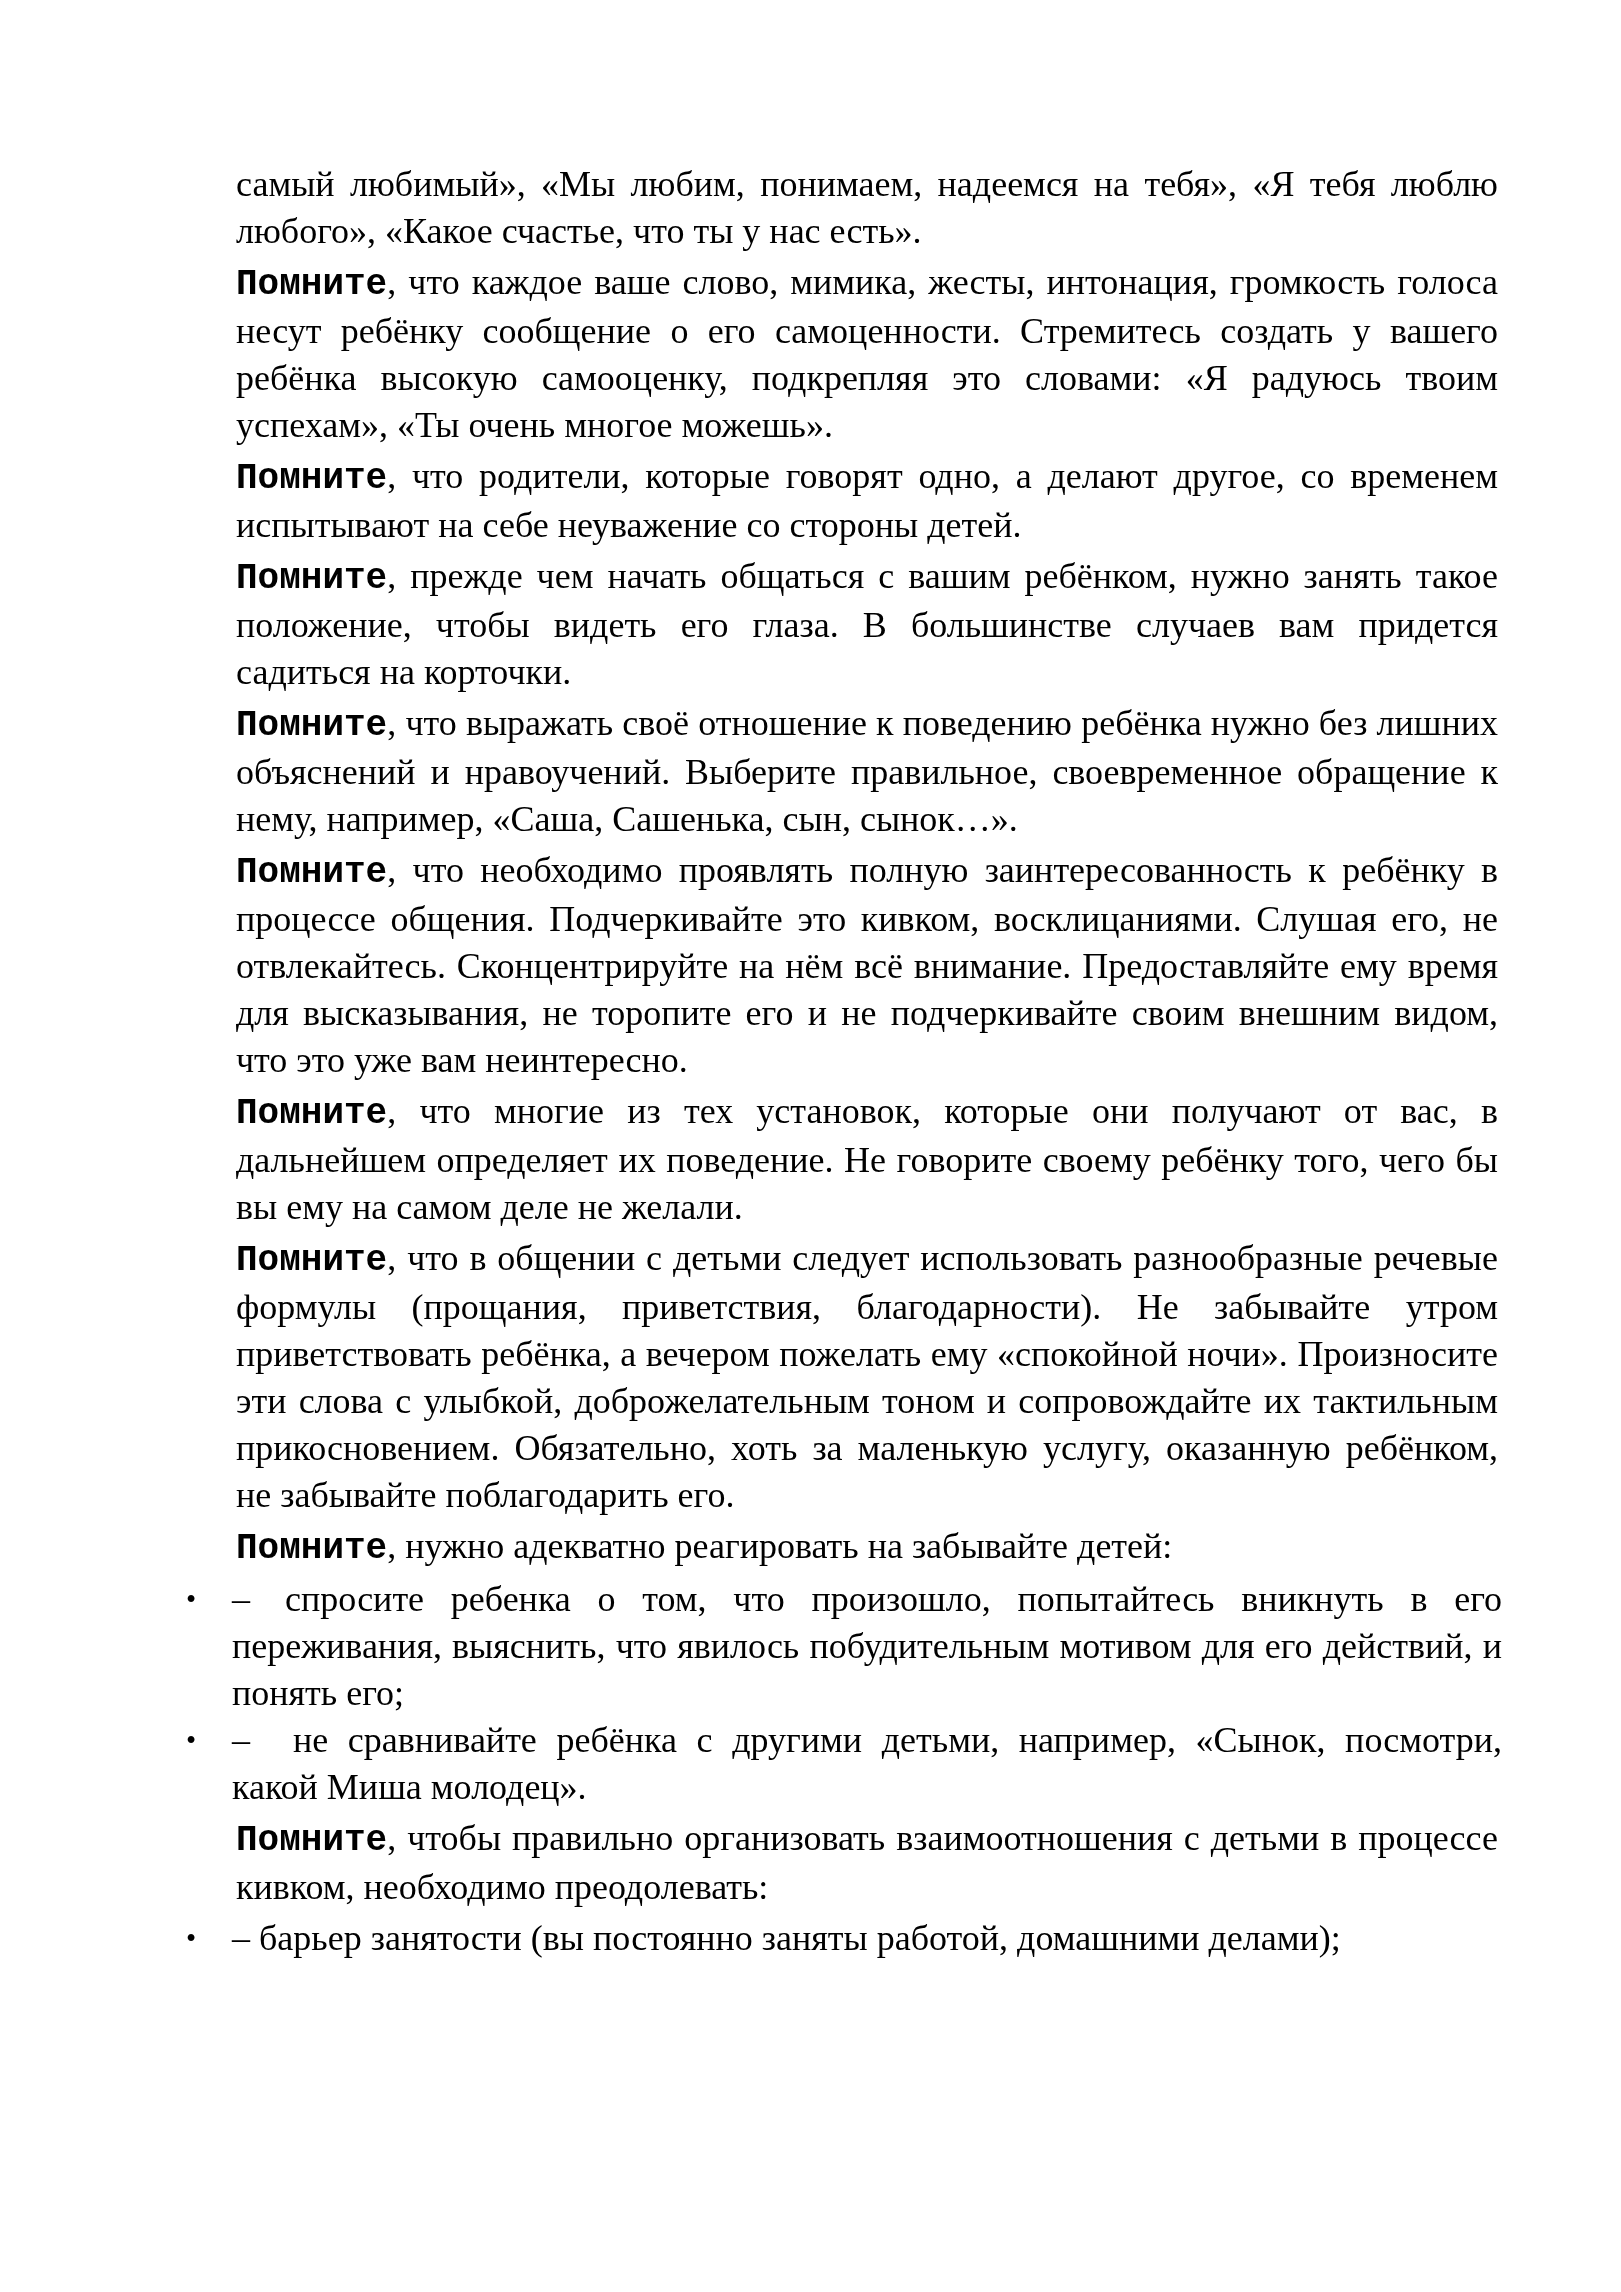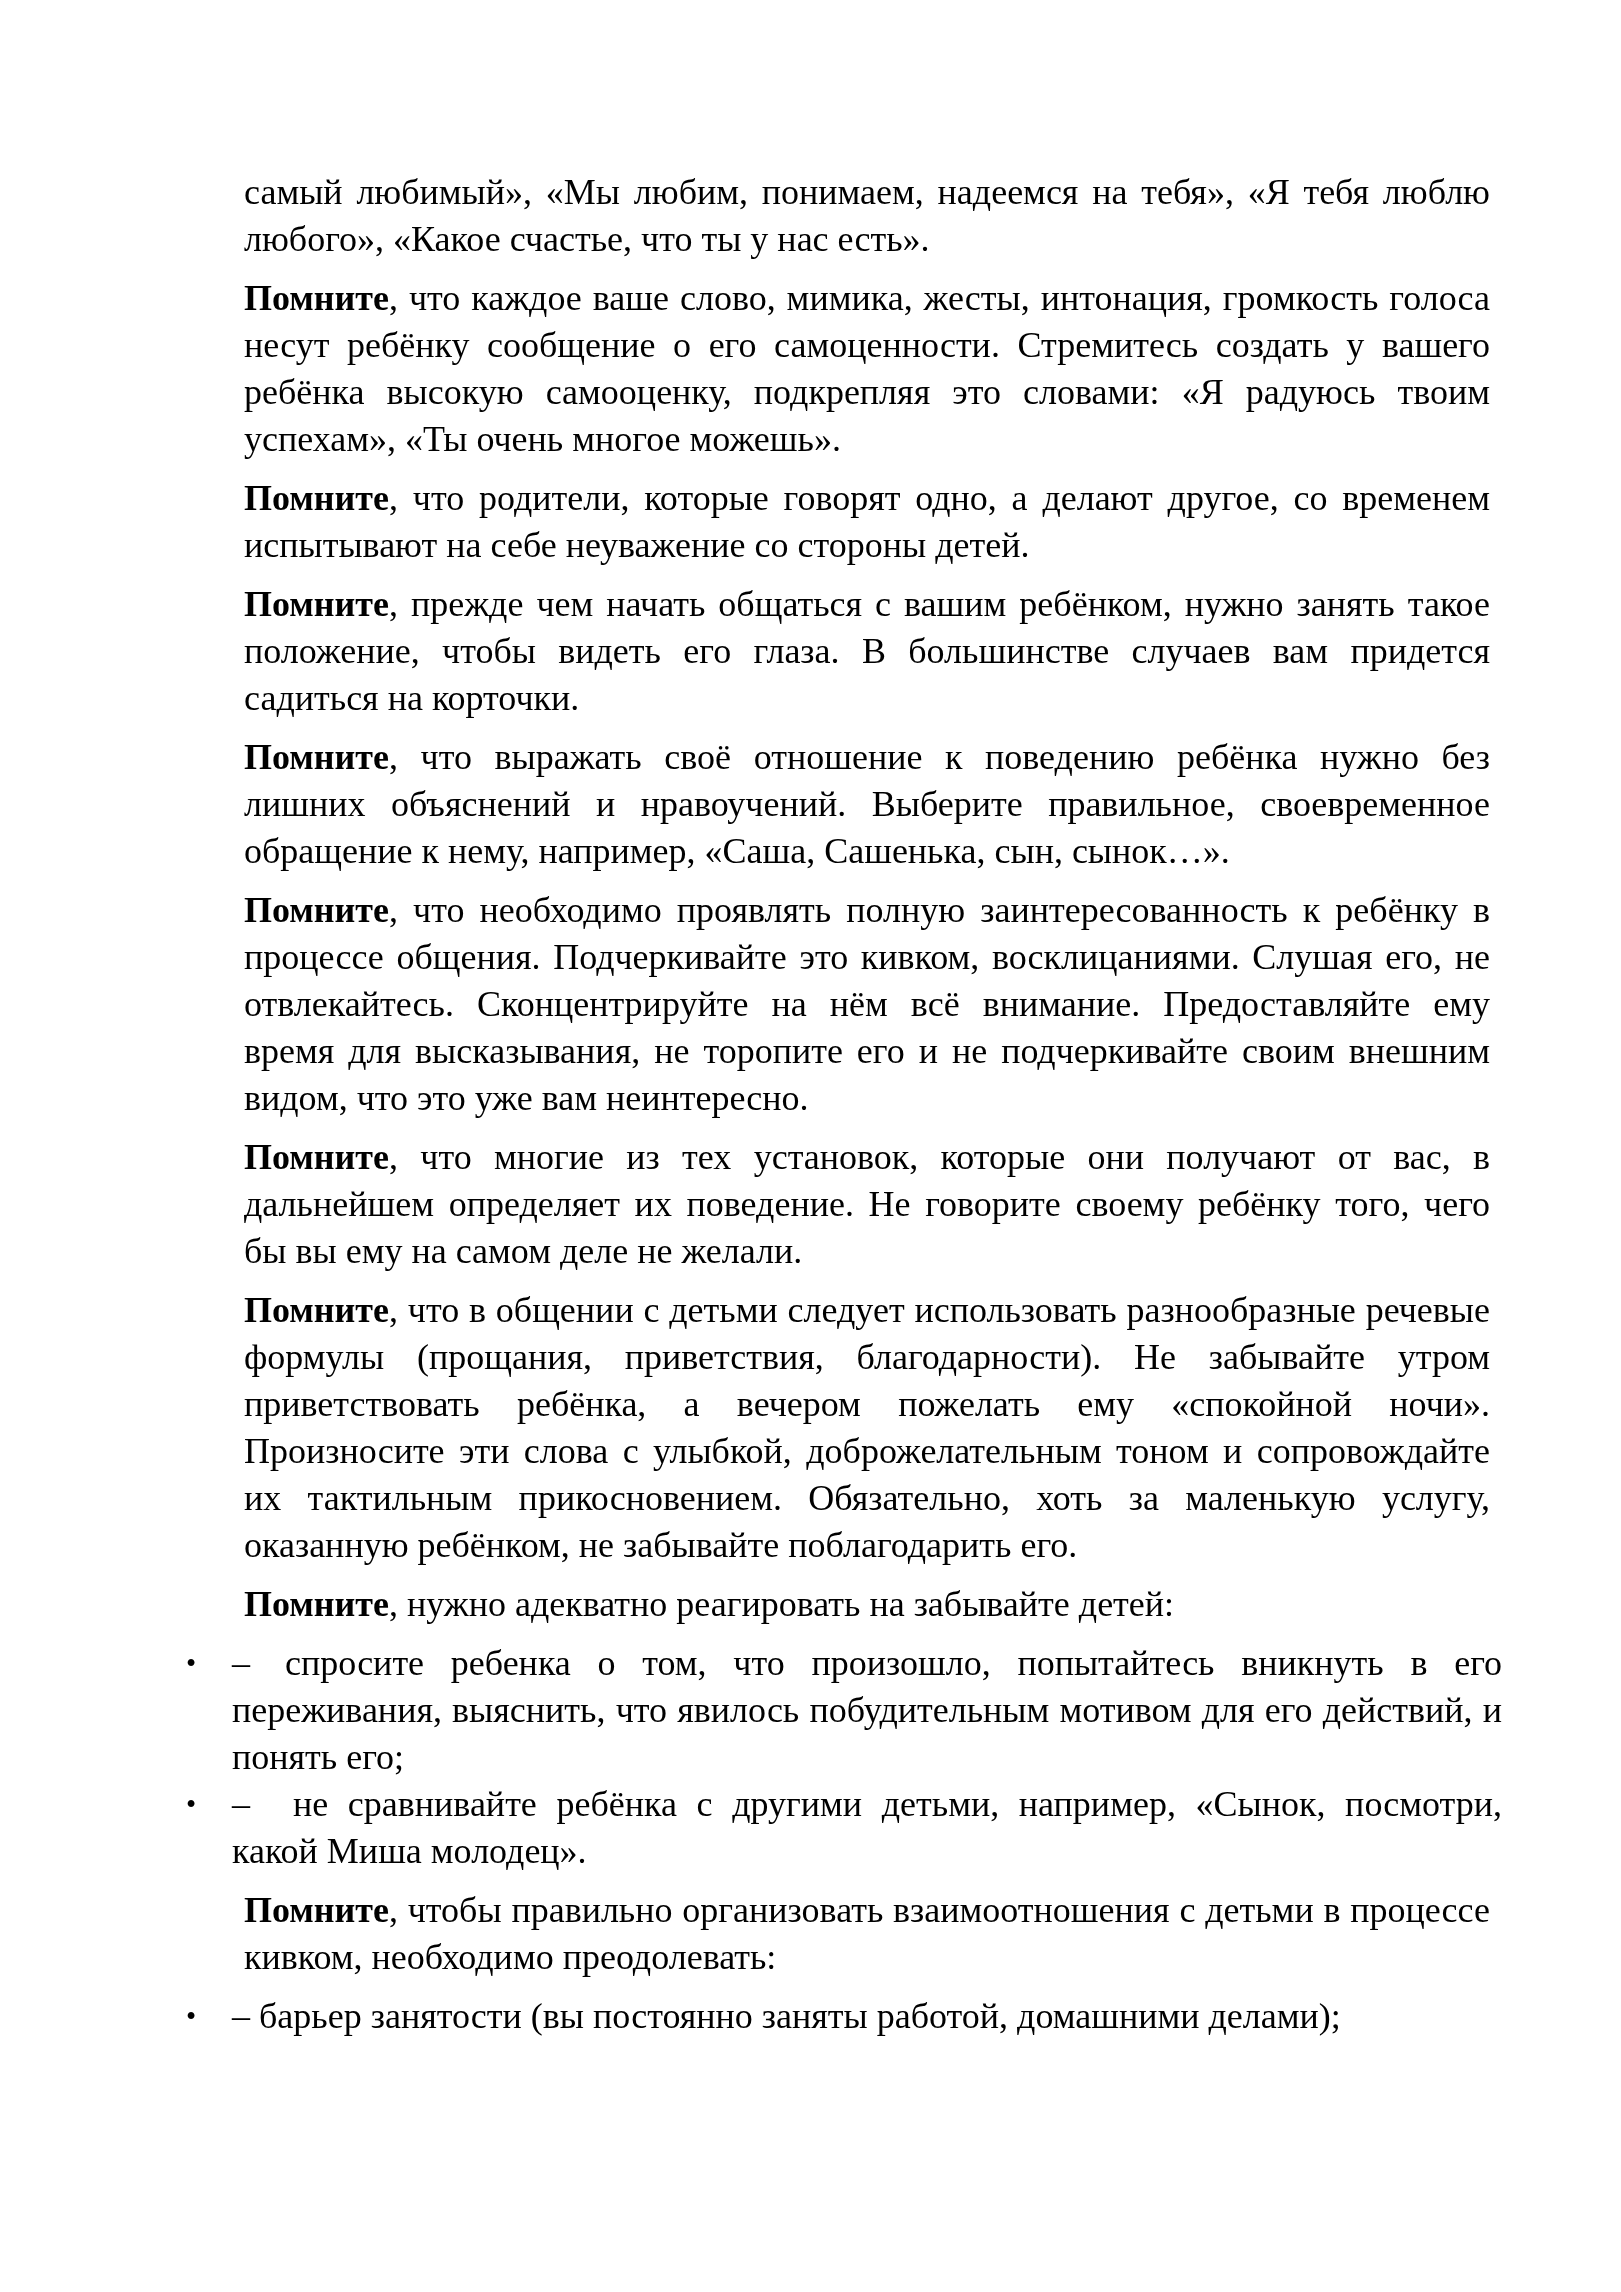--- a/index.html
+++ b/index.html
@@ -8,25 +8,25 @@
     position: absolute;
     left: 232px;
     top: 157px;
     width: 1270px;
     font-family: "Liberation Serif", "DejaVu Serif", serif;
     font-size: 36px;
     line-height: 47px;
     color: #000000;
   }
   .para {
-    margin: 12px;
+    margin: 4px;
     text-align: justify;
     text-align-last: left;
   }
-  .para b { font-weight: bold; }
+  .para b { font-weight: bold; font-family: Liberation Mono, monospace; }
   .bullet-item {
     position: relative;
     margin: 0;
     text-align: justify;
     text-align-last: left;
   }
   .bullet-dot {
     position: absolute;
     left: -46px;
     top: 0;

